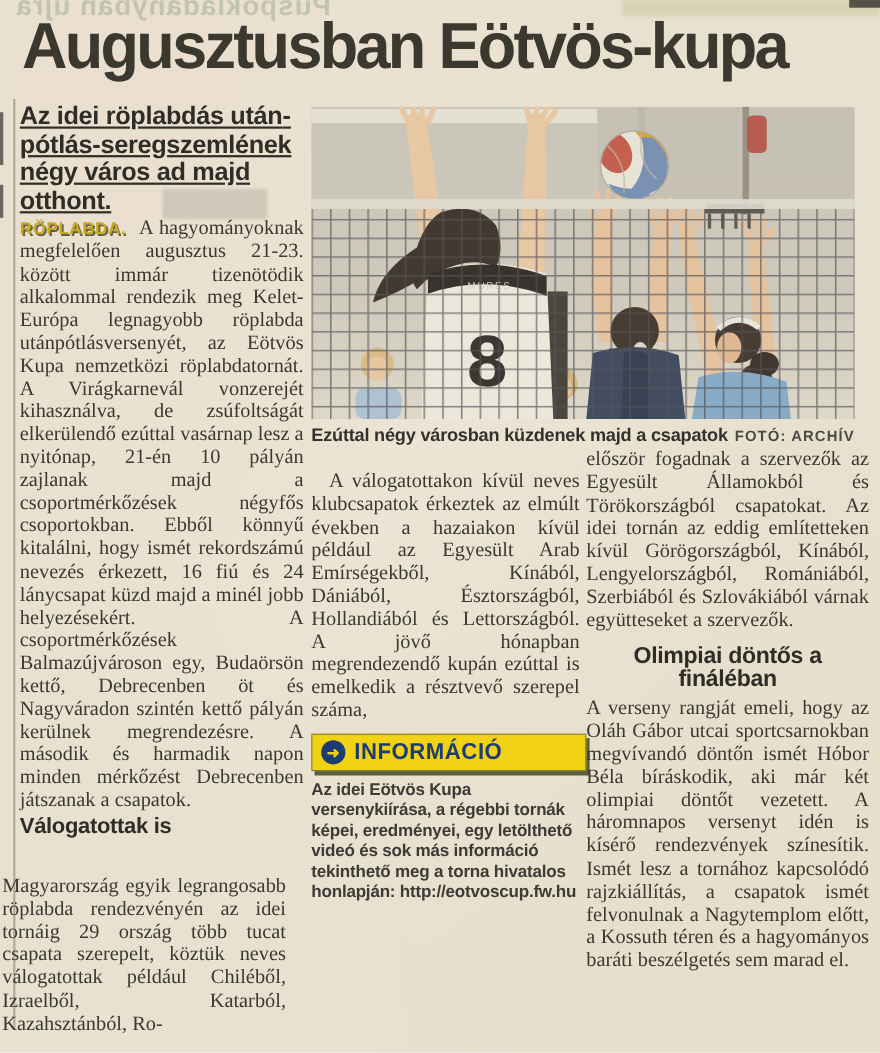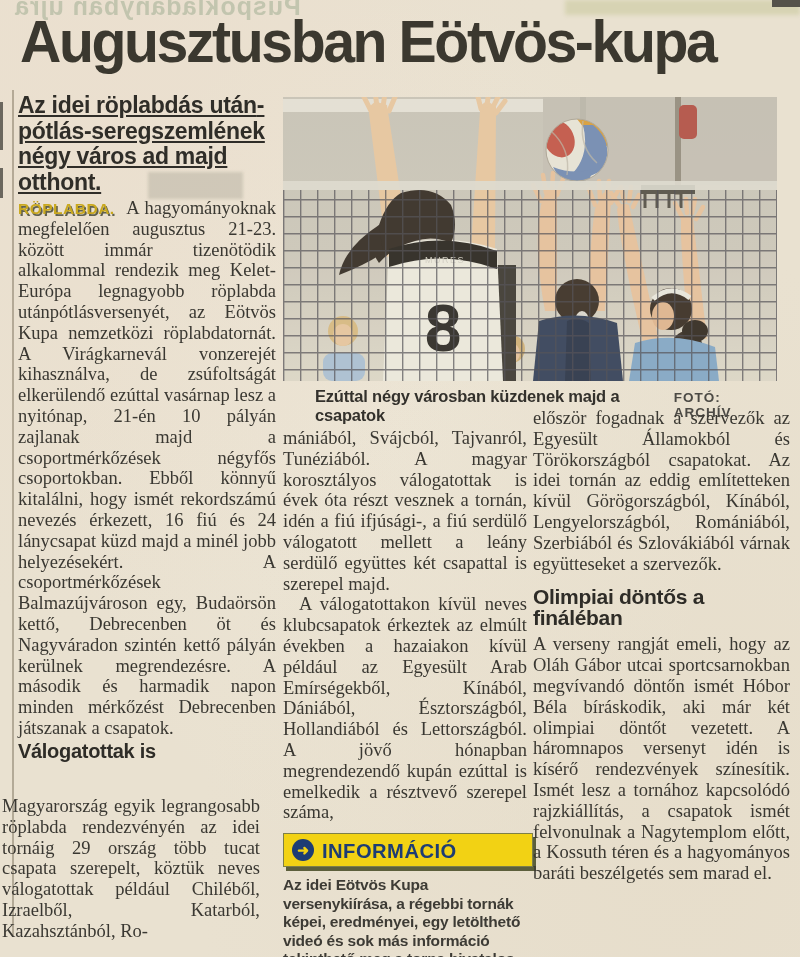--- a/index.html
+++ b/index.html
@@ -52,32 +52,32 @@
     color:#3a3832; margin:0;
   }
   .col1-p1 { position:absolute; left:18px; top:198px; width:258px; }
   .kicker {
     font:bold 15.5px "Liberation Sans", sans-serif;
     color:#c9a81e; letter-spacing:.5px;
     text-shadow:1.5px 1.5px 0 #60604e;
   }
   .subhead {
     font:bold 20px/1 "Liberation Sans", sans-serif;
-    color:#2e2c27; letter-spacing:-.3px; margin:0;
+    color:#2e2c27; letter-spacing:-.3px; margin:0;text-align:center;
   }
   .col1-subhead { position:absolute; left:18px; top:741px; }
   .col1-p2 { position:absolute; left:2px; top:796px; width:258px; }
 
   
   .photo { position:absolute; left:283px; top:97px; width:494px; height:284px; }
   .caption-row {
     position:absolute; left:283px; top:387px; width:494px;
     display:flex; justify-content:space-between; align-items:baseline;
   }
-  .caption { font:bold 16.5px "Liberation Sans", sans-serif; color:#33312c; letter-spacing:-.2px;margin-left:32px; }
+  .caption { font:bold 16.5px "Liberation Sans", sans-serif; color:#33312c; letter-spacing:-.2px; }
   .credit  { font:bold 13.5px "Liberation Sans", sans-serif; color:#4c4a45; letter-spacing:1px; }
 
   
   .col2 { position:absolute; left:283px; top:428px; width:244px; }
   .col2 .p2 { text-indent:16px; }
   .infobox {
     margin-top:10px; width:232px;
     background:#f2d214; border:1px solid #7d7f49;
     box-shadow:3px 4px 0 #5c5f3c;
     padding:5px 8px; display:flex; align-items:center; gap:8px;
@@ -229,21 +229,20 @@
       <rect x="0" y="0" width="494" height="284" fill="#e9dfc9" opacity=".12"></rect>
     </svg>
   </div>
 
   <div class="caption-row">
     <span class="caption">Ezúttal négy városban küzdenek majd a csapatok</span>
     <span class="credit">FOTÓ: ARCHÍV</span>
   </div>
 
   <div class="col2">
-    <p class="body-text">mániából, Svájcból, Tajvanról, Tunéziából. A magyar korosztályos válogatottak is évek óta részt vesznek a tornán, idén a fiú ifjúsági-, a fiú serdülő válogatott mellett a leány serdülő együttes két csapattal is szerepel majd.</p>
     <p class="body-text p2">A válogatottakon kívül neves klubcsapatok érkeztek az elmúlt években a hazaiakon kívül például az Egyesült Arab Emírségekből, Kínából, Dániából, Észtországból, Hollandiából és Lettországból. A jövő hónapban megrendezendő kupán ezúttal is emelkedik a résztvevő szerepel száma,</p>
 
     <div class="infobox">
       <span class="info-arrow">➜</span>
       <span class="info-title">INFORMÁCIÓ</span>
     </div>
     <div class="info-text">Az idei Eötvös Kupa versenykiírása, a régebbi tornák képei, eredményei, egy letölthető videó és sok más információ tekinthető meg a torna hivatalos honlapján: http://eotvoscup.fw.hu</div>
   </div>
 
   <div class="col3">

